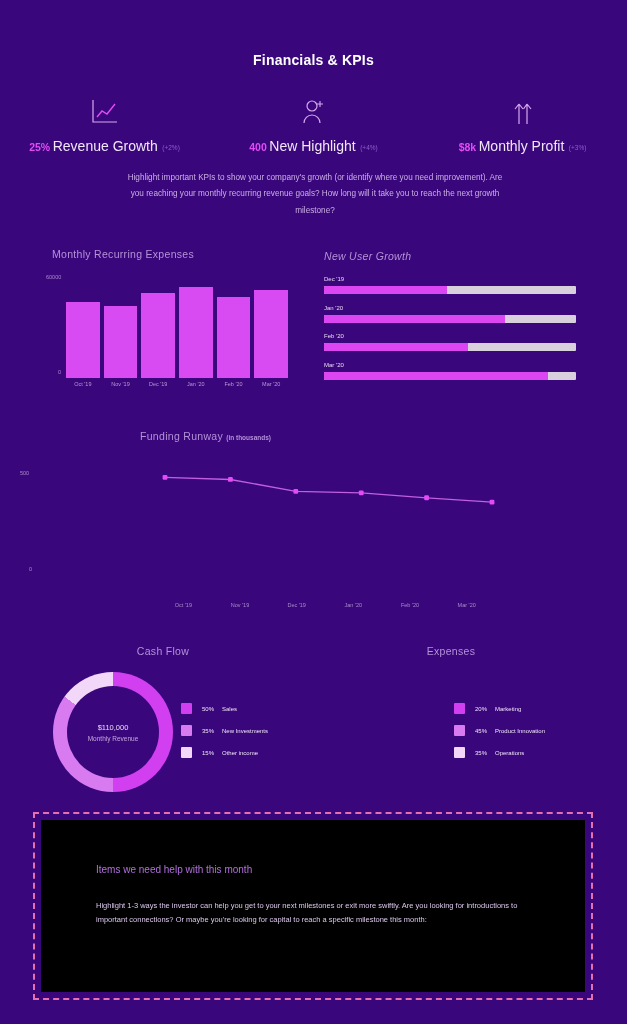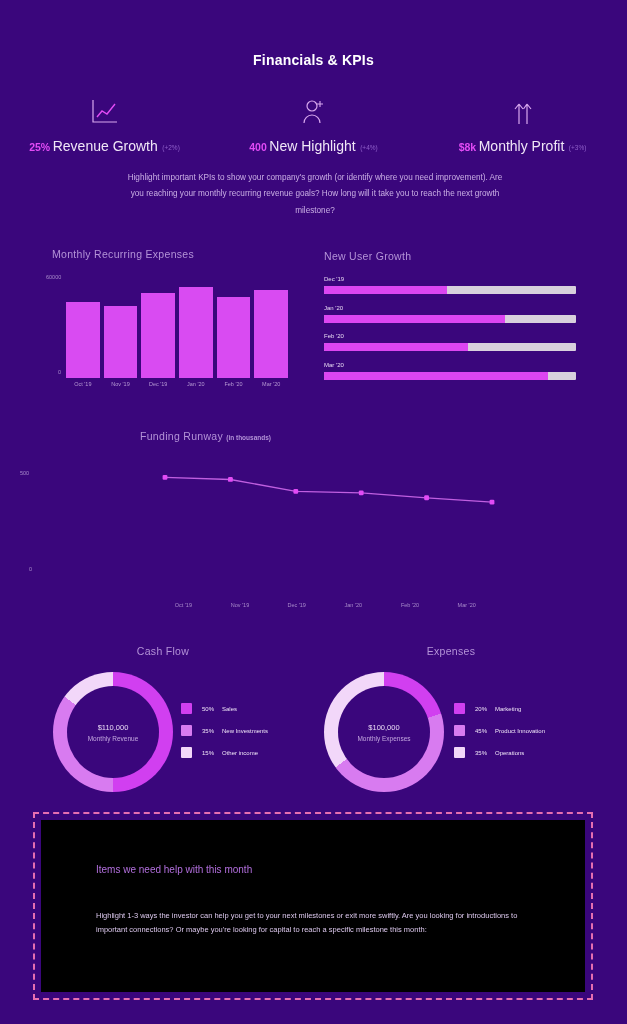--- a/index.html
+++ b/index.html
@@ -52,21 +52,21 @@
   .bar-col { flex: 1; display: flex; flex-direction: column; justify-content: flex-end; height: 100%; }
   .bar { width: 100%; background: #d94bf2; }
   .bar-xlabels {
     position: absolute; left: 28px; top: 133px; width: 222px;
     display: flex; gap: 4px;
   }
   .bar-xlabels span { flex: 1; text-align: center; font-size: 5.5px; color: #b79ad4; }
 
   
   .prog-panel { position: absolute; left: 318px; top: 250px; width: 262px; height: 150px; }
-  .prog-panel .panel-title { position: absolute; left: 6px; top: 0; }
+  .prog-panel .panel-title { position: absolute; left: 6px; top: 0; font-style: italic; }
   .prog-list { position: absolute; left: 6px; top: 26px; width: 252px; }
   .prog-item { margin-bottom: 10.5px; }
   .prog-label { font-size: 6px; color: #e6d8f2; margin-bottom: 4px; }
   .prog-track { height: 8px; background: #d8d0dd; border-radius: 1px; overflow: hidden; }
   .prog-fill { height: 100%; background: #dc45f2; }
 
   
   .line-panel { position: absolute; left: 120px; top: 425px; width: 380px; height: 195px; }
   .line-panel .panel-title { position: absolute; left: 20px; top: 5px; }
   .line-ytop { position: absolute; left: 20px; top: 470px; font-size: 5.5px; color: #a98ccb; }
@@ -95,21 +95,21 @@
   .legend-pct { font-size: 6px; color: #efe4f7; width: 20px; }
   .legend-name { font-size: 6px; color: #efe4f7; }
 
   
   .callout {
     position: absolute; left: 33px; top: 812px; width: 560px; height: 188px;
     border: 2px dashed #e66fb0; padding: 6px;
   }
   .callout-inner { width: 100%; height: 100%; background: #000000; padding: 44px 55px 0 55px; }
   .callout-title { color: #b26fdd; font-size: 10px; }
-  .callout-body { margin-top: 34px; color: #ddc9ee; font-size: 7.5px; line-height: 1.85; }
+  .callout-body { margin-top: 24px; color: #ddc9ee; font-size: 7.5px; line-height: 1.85; }
   .callout-list { margin-top: 12px; list-style: none; }
   .callout-list li { color: #e4d4f2; font-size: 7.5px; line-height: 1.75; padding-left: 10px; position: relative; }
   .callout-list li:before { content: "\00b7"; position: absolute; left: 1px; color: #c79ae3; }
 </style>
 </head>
 <body>
 
 <div class="page">
 
   <div class="page-title">Financials &amp; KPIs</div>
@@ -277,28 +277,20 @@
         <div class="legend-row">
           <div class="legend-swatch" style="background: rgb(242, 215, 249);"></div>
           <div class="legend-pct">15%</div>
           <div class="legend-name">Other income</div>
         </div>
       </div>
   </div>
 
   <div class="donut-panel" style="left:306px">
     <div class="panel-title">Expenses</div>
-    <div class="donut-wrap" style="left:18px">
-      <div class="donut" id="donut-1" style="background: conic-gradient(rgb(209, 63, 240) 0deg, rgb(209, 63, 240) 72deg, rgb(216, 123, 240) 72deg, rgb(216, 123, 240) 234deg, rgb(242, 215, 249) 234deg, rgb(242, 215, 249) 360deg);">
-        <div class="donut-hole">
-          <div class="donut-amount">$100,000</div>
-          <div class="donut-sub">Monthly Expenses</div>
-        </div>
-      </div>
-    </div>
     <div class="donut-legend" style="left:148px" id="legend-1">
         <div class="legend-row">
           <div class="legend-swatch" style="background: rgb(209, 63, 240);"></div>
           <div class="legend-pct">20%</div>
           <div class="legend-name">Marketing</div>
         </div>
         <div class="legend-row">
           <div class="legend-swatch" style="background: rgb(216, 123, 240);"></div>
           <div class="legend-pct">45%</div>
           <div class="legend-name">Product Innovation</div>

